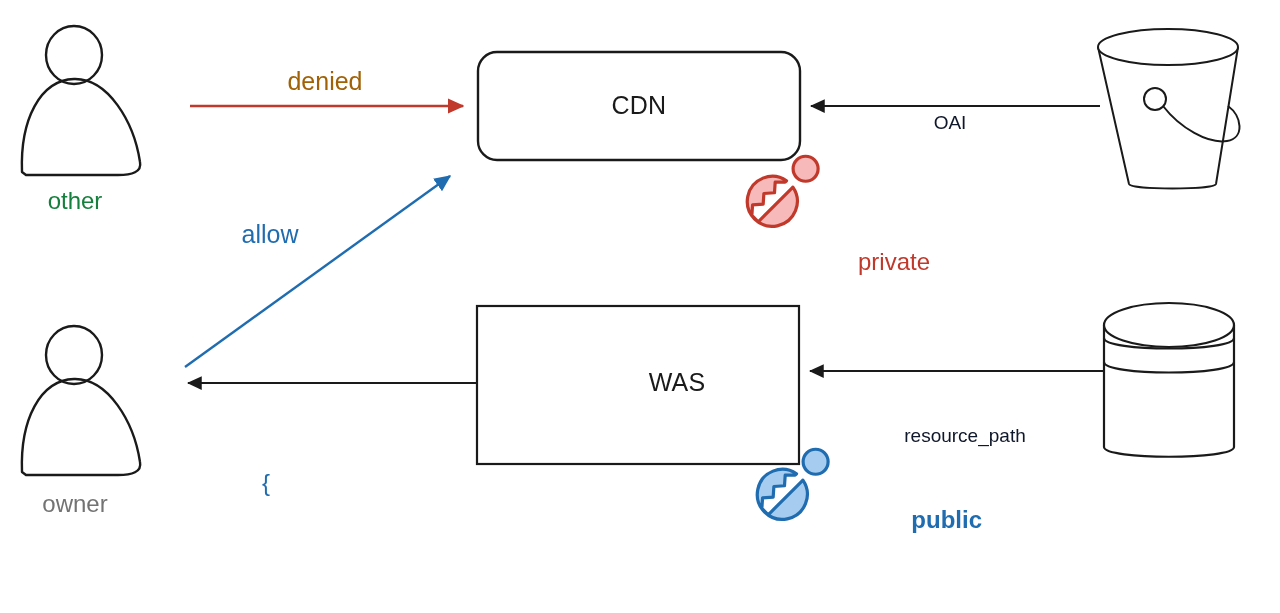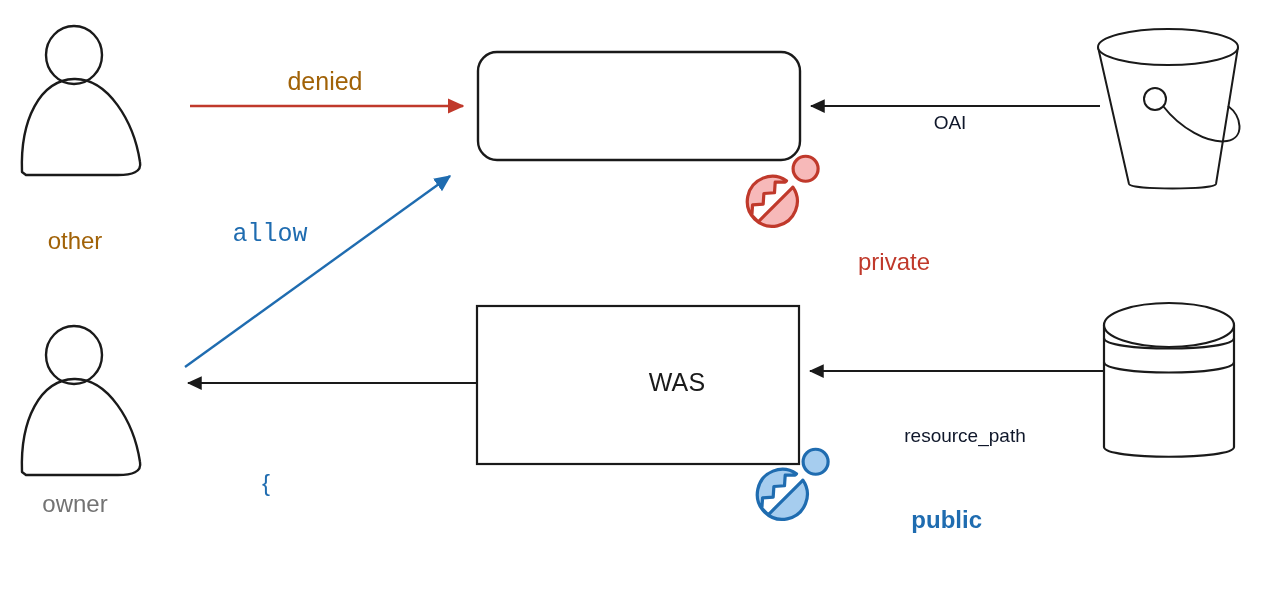--- a/index.html
+++ b/index.html
@@ -30,30 +30,29 @@
     line-height: 1.0;
   }
   .node-label {
     font-size: 25px;
     color: #1a1a1a;
     letter-spacing: 0.2px;
   }
   .actor-label {
     font-size: 24px;
   }
-  .actor-label.red { color: #a16207; margin-top: 40px; }
+  .actor-label.red { color: #15803d; }
   .actor-label.blue { color: #737373; }
   .edge-label-red {
     font-size: 25px;
     color: #a16207;
   }
   .edge-label-blue {
     font-size: 25px;
     color: #1f6cb0;
-    font-family: Liberation Mono, monospace;
   }
   .edge-label-black {
     font-size: 19px;
     color: #0f172a;
   }
   .key-label {
     font-size: 24px;
   }
   .key-label.red { color: #c0392b; }
   .key-label.blue { color: #1f6cb0; }
@@ -152,20 +151,21 @@
                l 8 -7 l 8 7
                l 8 -7 l 7 7
                l 2 0
                a 25 25 0 1 0 0 9
                l -2 0
                z" fill="#a6cdef" stroke="#1f6cb0" stroke-width="3.2" stroke-linejoin="round"></path>
       <circle cx="19" cy="-4" r="12.5" fill="#a6cdef" stroke="#1f6cb0" stroke-width="3.2"></circle>
     </g>
   </svg>
 
+  <div class="lbl node-label" style="left:478px; top:93px; width:322px; text-align:center;">CDN</div>
 
   <div class="lbl node-label" style="left:477px; top:370px; width:322px; text-align:center;margin-left:39px;">WAS</div>
 
   <div class="lbl actor-label red" style="left:0px; top:189px; width:150px; text-align:center;">other</div>
 
   <div class="lbl actor-label blue" style="left:0px; top:492px; width:150px; text-align:center;">owner</div>
 
   <div class="lbl edge-label-red" style="left:200px; top:69px; width:250px; text-align:center;">denied</div>
 
   <div class="lbl edge-label-blue" style="left:200px; top:222px; width:140px; text-align:center;">allow</div>

